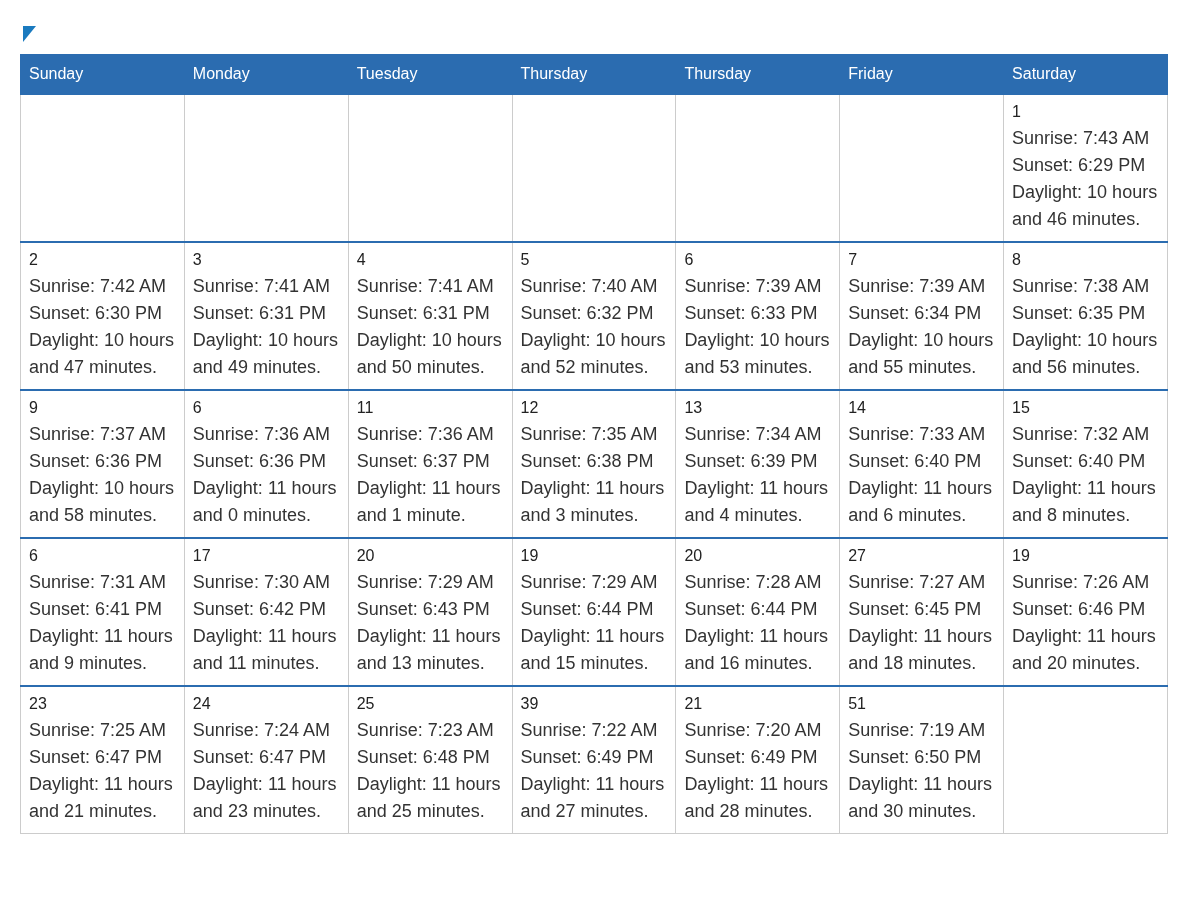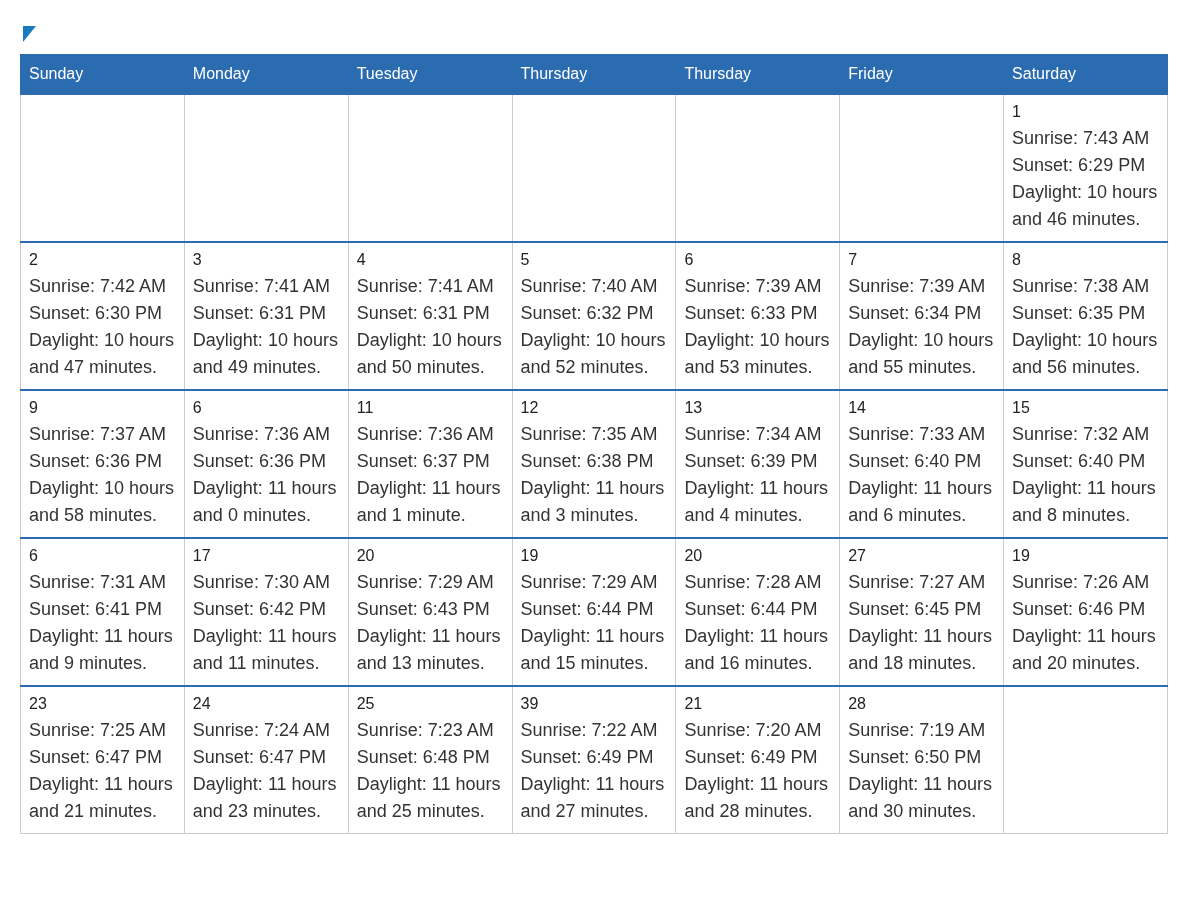--- a/index.html
+++ b/index.html
@@ -260,19 +260,19 @@
         </td>
         <td>
           <span class="day-number">39</span>
           <div class="day-info">Sunrise: 7:22 AM<br>Sunset: 6:49 PM<br>Daylight: 11 hours<br>and 27 minutes.</div>
         </td>
         <td>
           <span class="day-number">21</span>
           <div class="day-info">Sunrise: 7:20 AM<br>Sunset: 6:49 PM<br>Daylight: 11 hours<br>and 28 minutes.</div>
         </td>
         <td>
-          <span class="day-number">28</span>
+          <span class="day-number">51</span>
           <div class="day-info">Sunrise: 7:19 AM<br>Sunset: 6:50 PM<br>Daylight: 11 hours<br>and 30 minutes.</div>
         </td>
         <td class="empty-cell"></td>
       </tr>
     </tbody>
 </table>
 
 </body></html>

